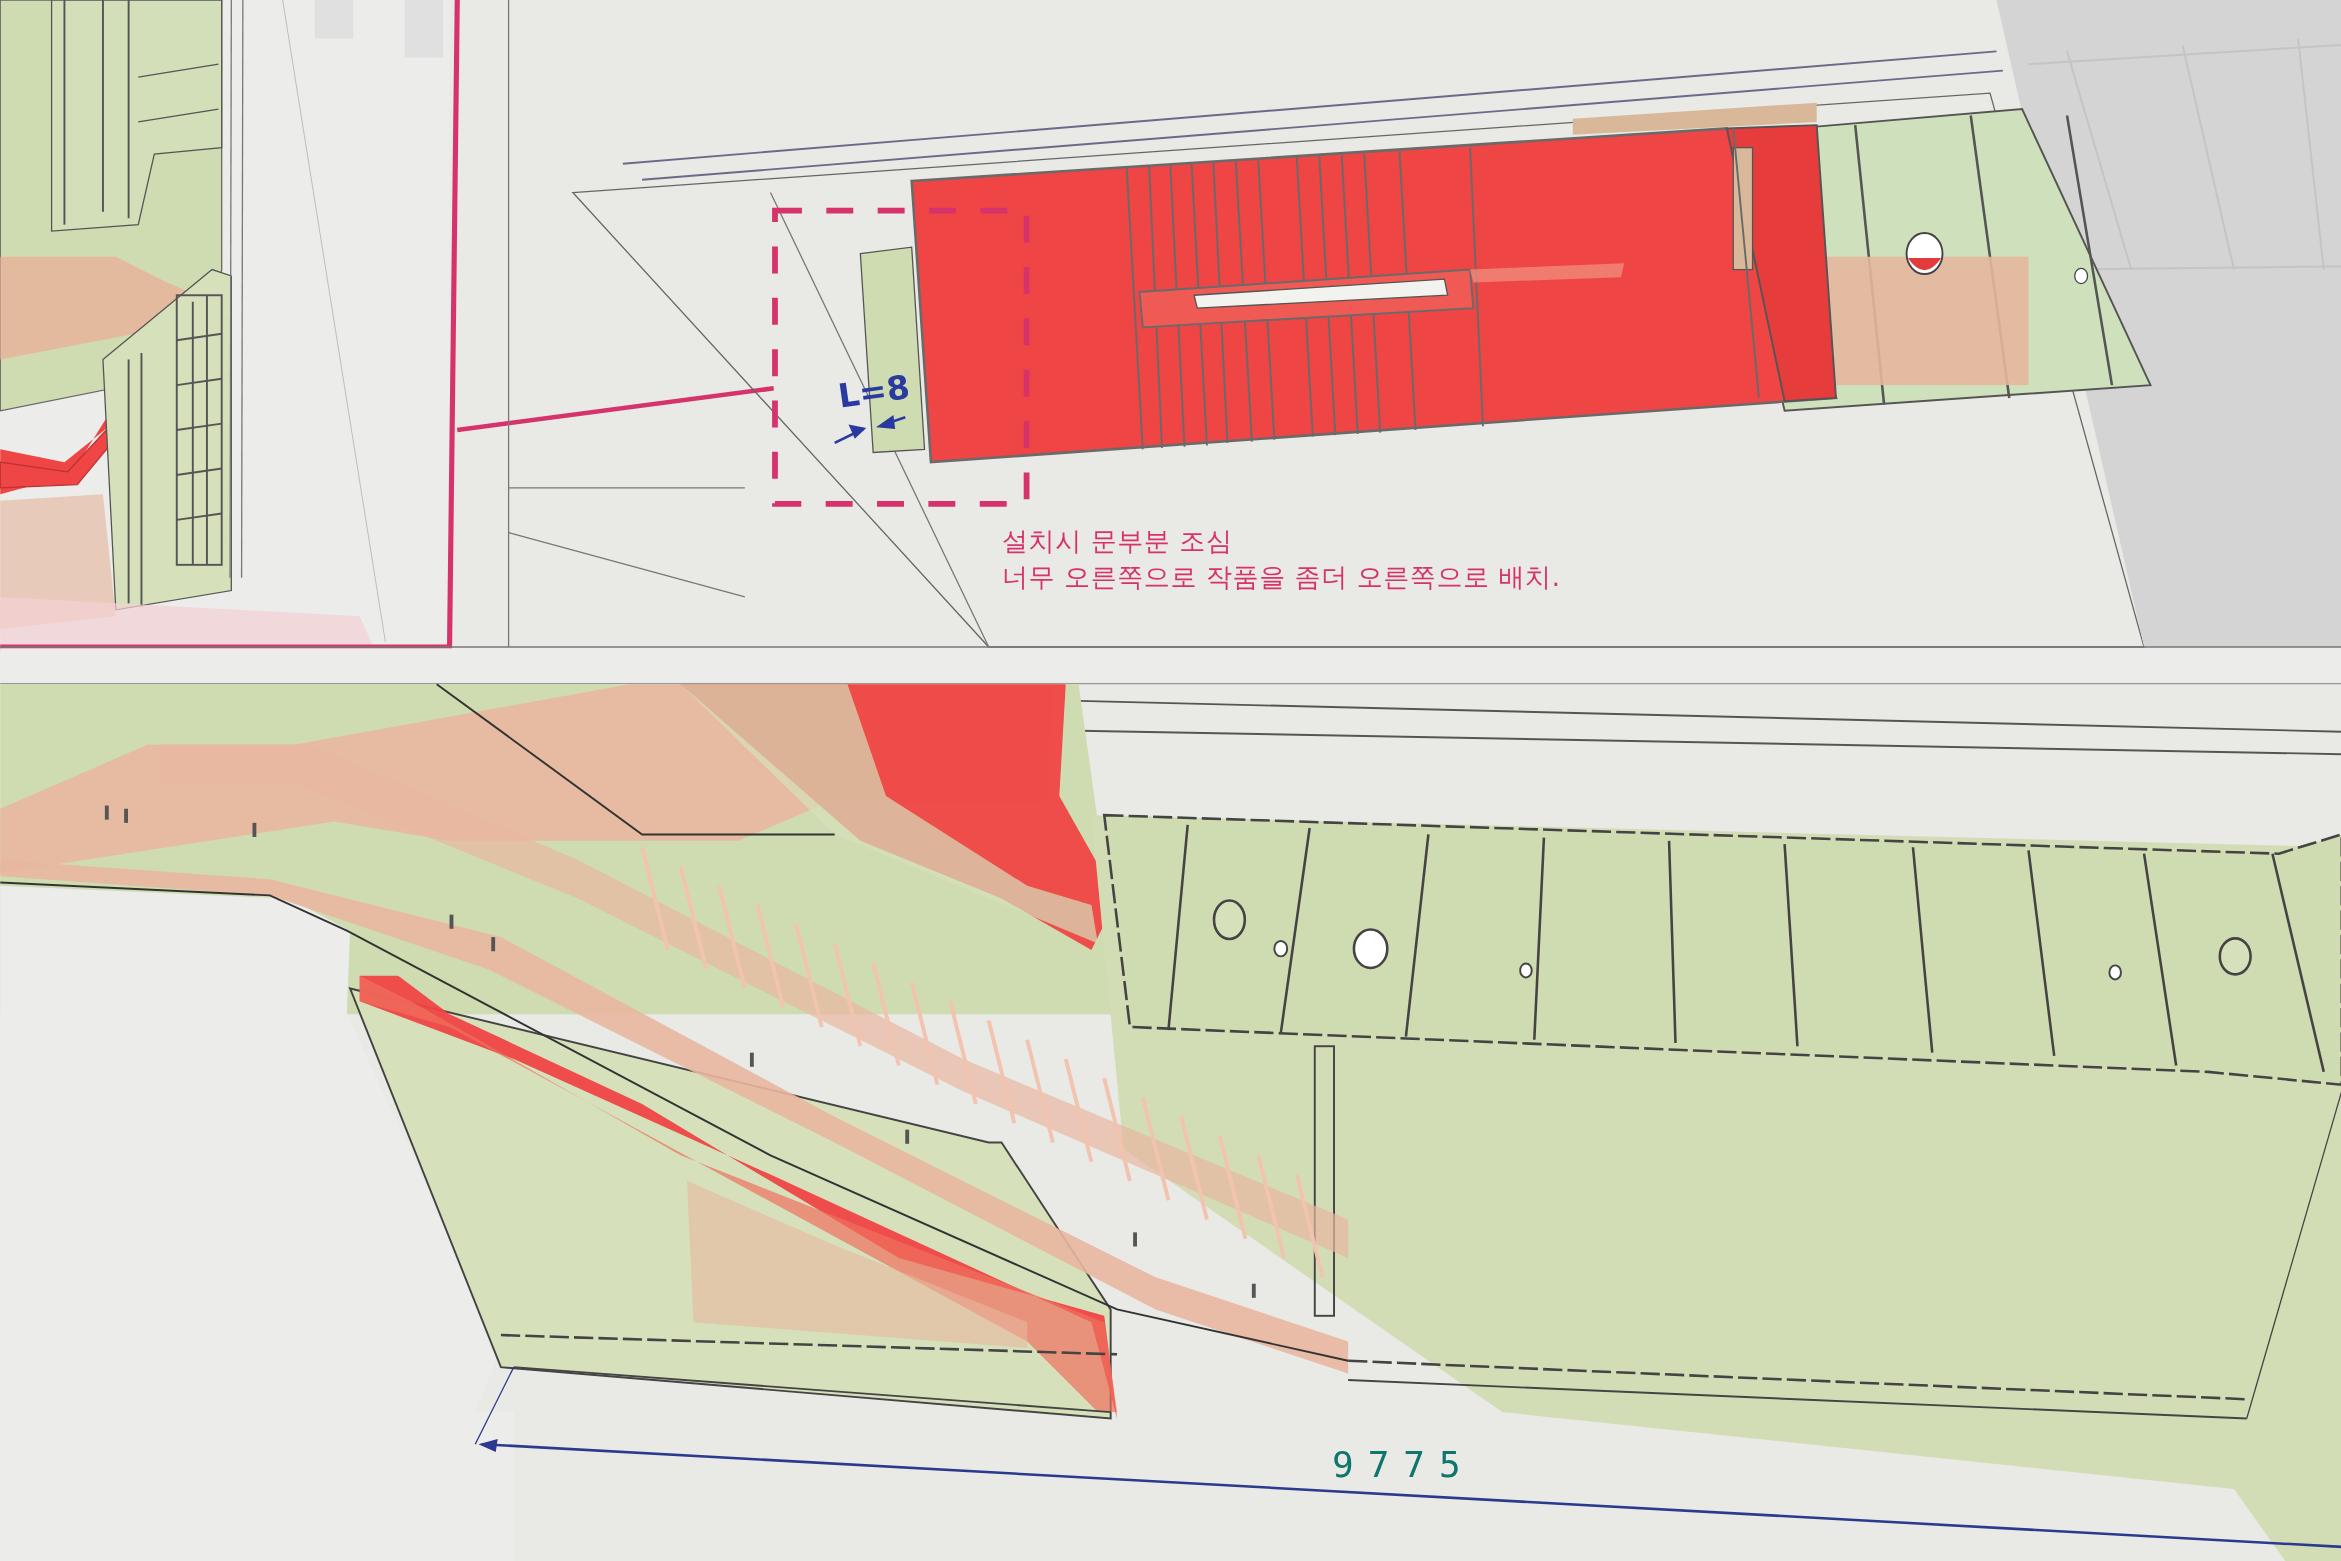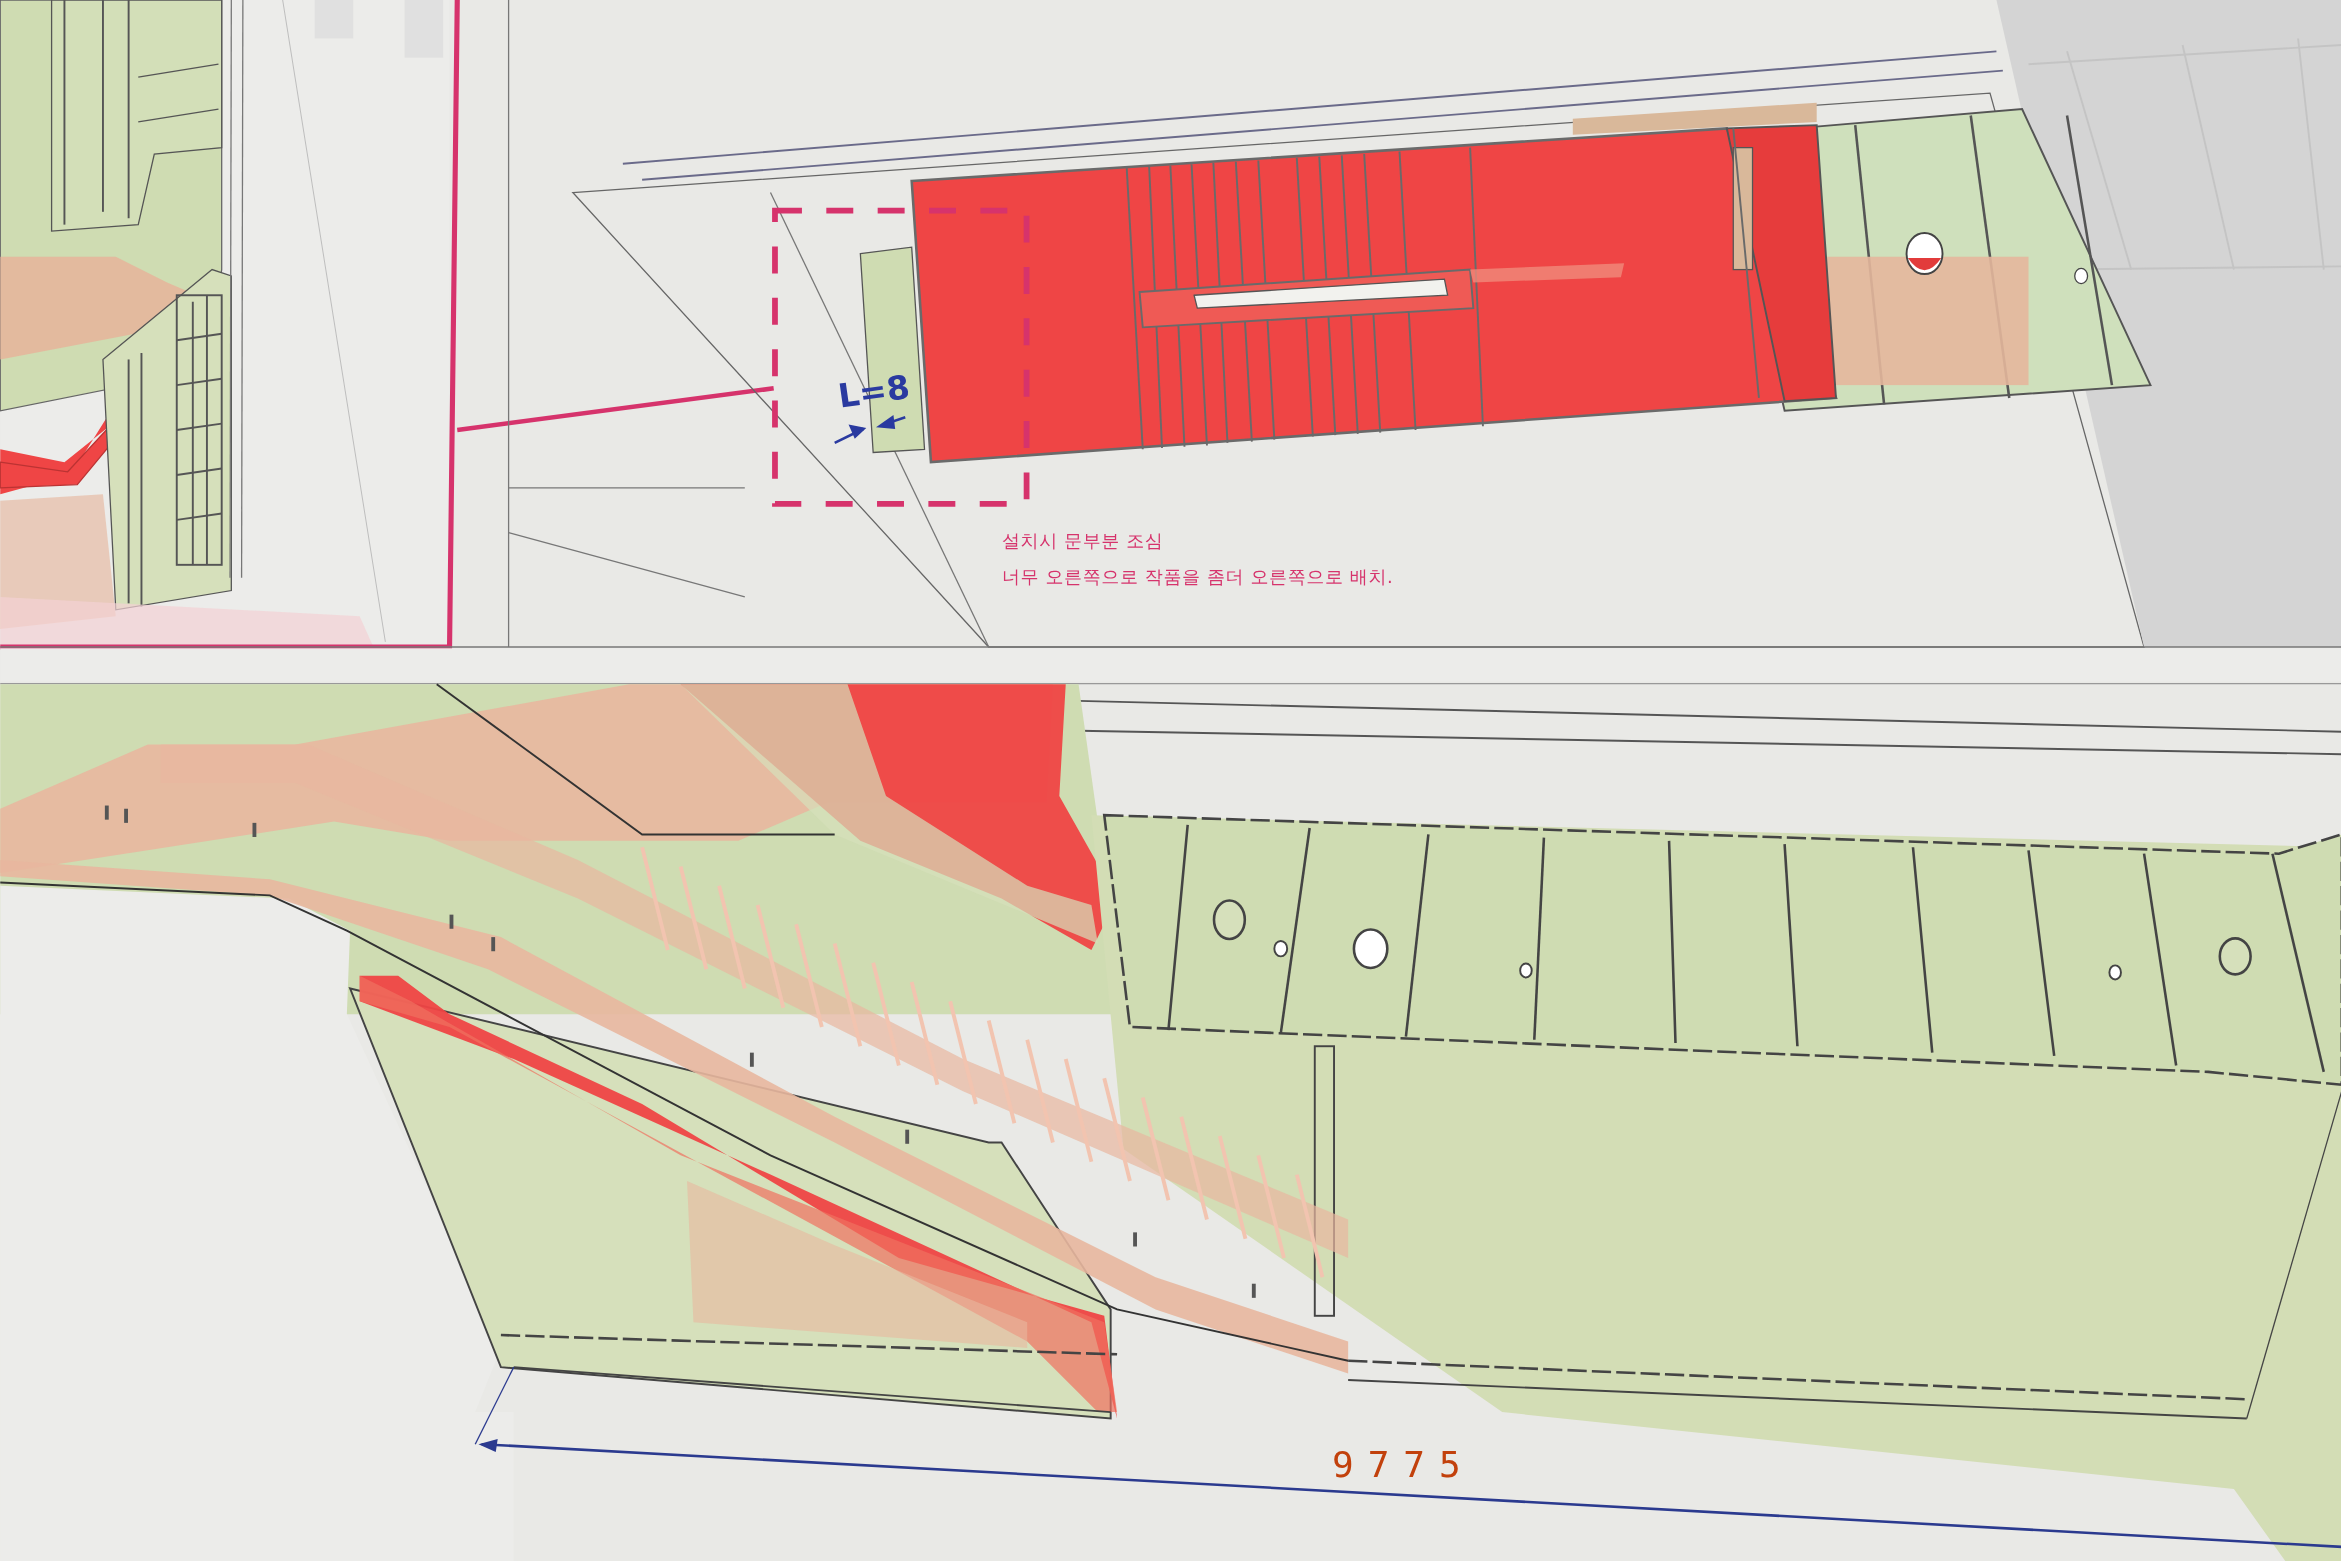--- a/index.html
+++ b/index.html
@@ -6,27 +6,27 @@
   body {
     width: 2342px; height: 1561px; overflow: hidden;
     background: #e9e9e6;
     font-family: "DejaVu Sans", sans-serif;
     position: relative;
   }
   .sheet { position: absolute; left: 0; top: 0; width: 2342px; height: 1561px; }
   svg { position: absolute; left: 0; top: 0; }
   .note {
     position: absolute; left: 1002px; top: 523px;
-    color: #d6336c; font-size: 18px; line-height: 36px; letter-spacing: 0.6px;
+    color: #d6336c; font-size: 26px; line-height: 36px; letter-spacing: 0.6px;
     font-family: "DejaVu Sans", sans-serif;
   }
   .note div { white-space: nowrap; }
   .dim-label {
     position: absolute; left: 1332px; top: 1444px;
-    color: #c2410c; font-size: 36px; letter-spacing: 14px;
+    color: #0f766e; font-size: 36px; letter-spacing: 14px;
     font-family: "DejaVu Sans Mono", monospace;
   }
   .hand-label {
     position: absolute; left: 838px; top: 372px;
     color: #2a3aa0; font-size: 33px; font-weight: bold;
     font-family: "DejaVu Sans", sans-serif;
     transform: rotate(-8deg);
   }
 </style>
 </head>

